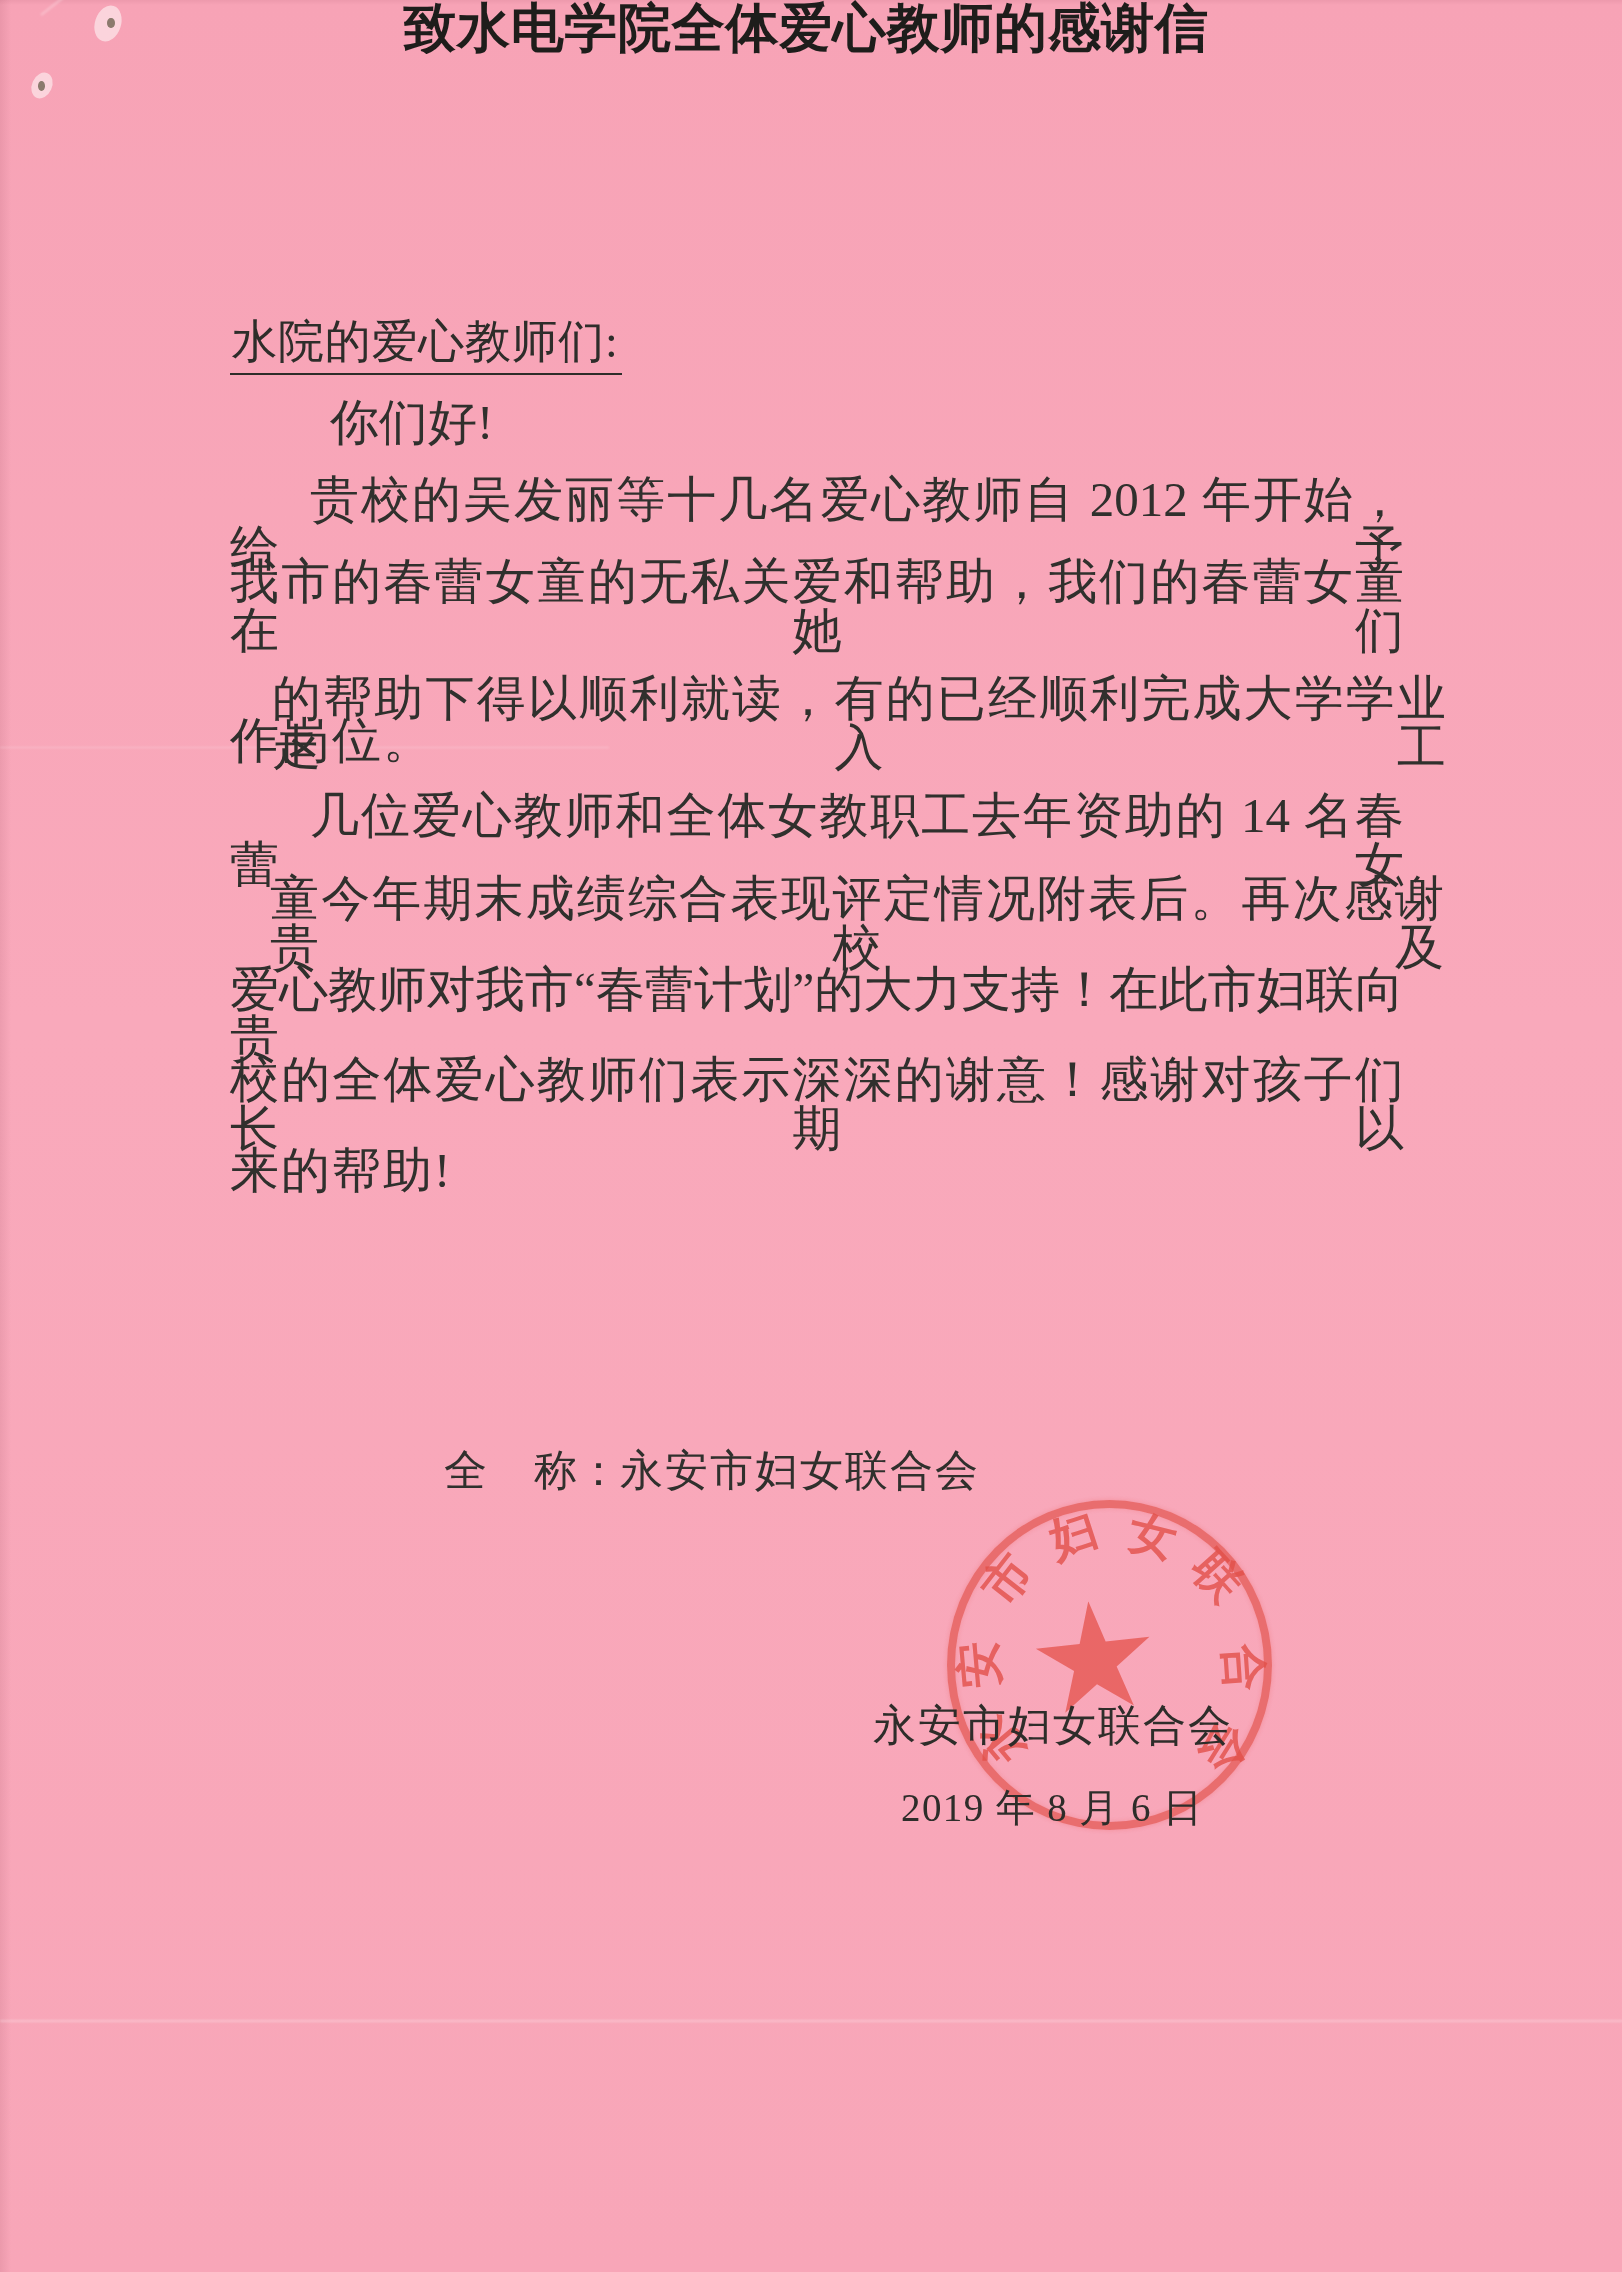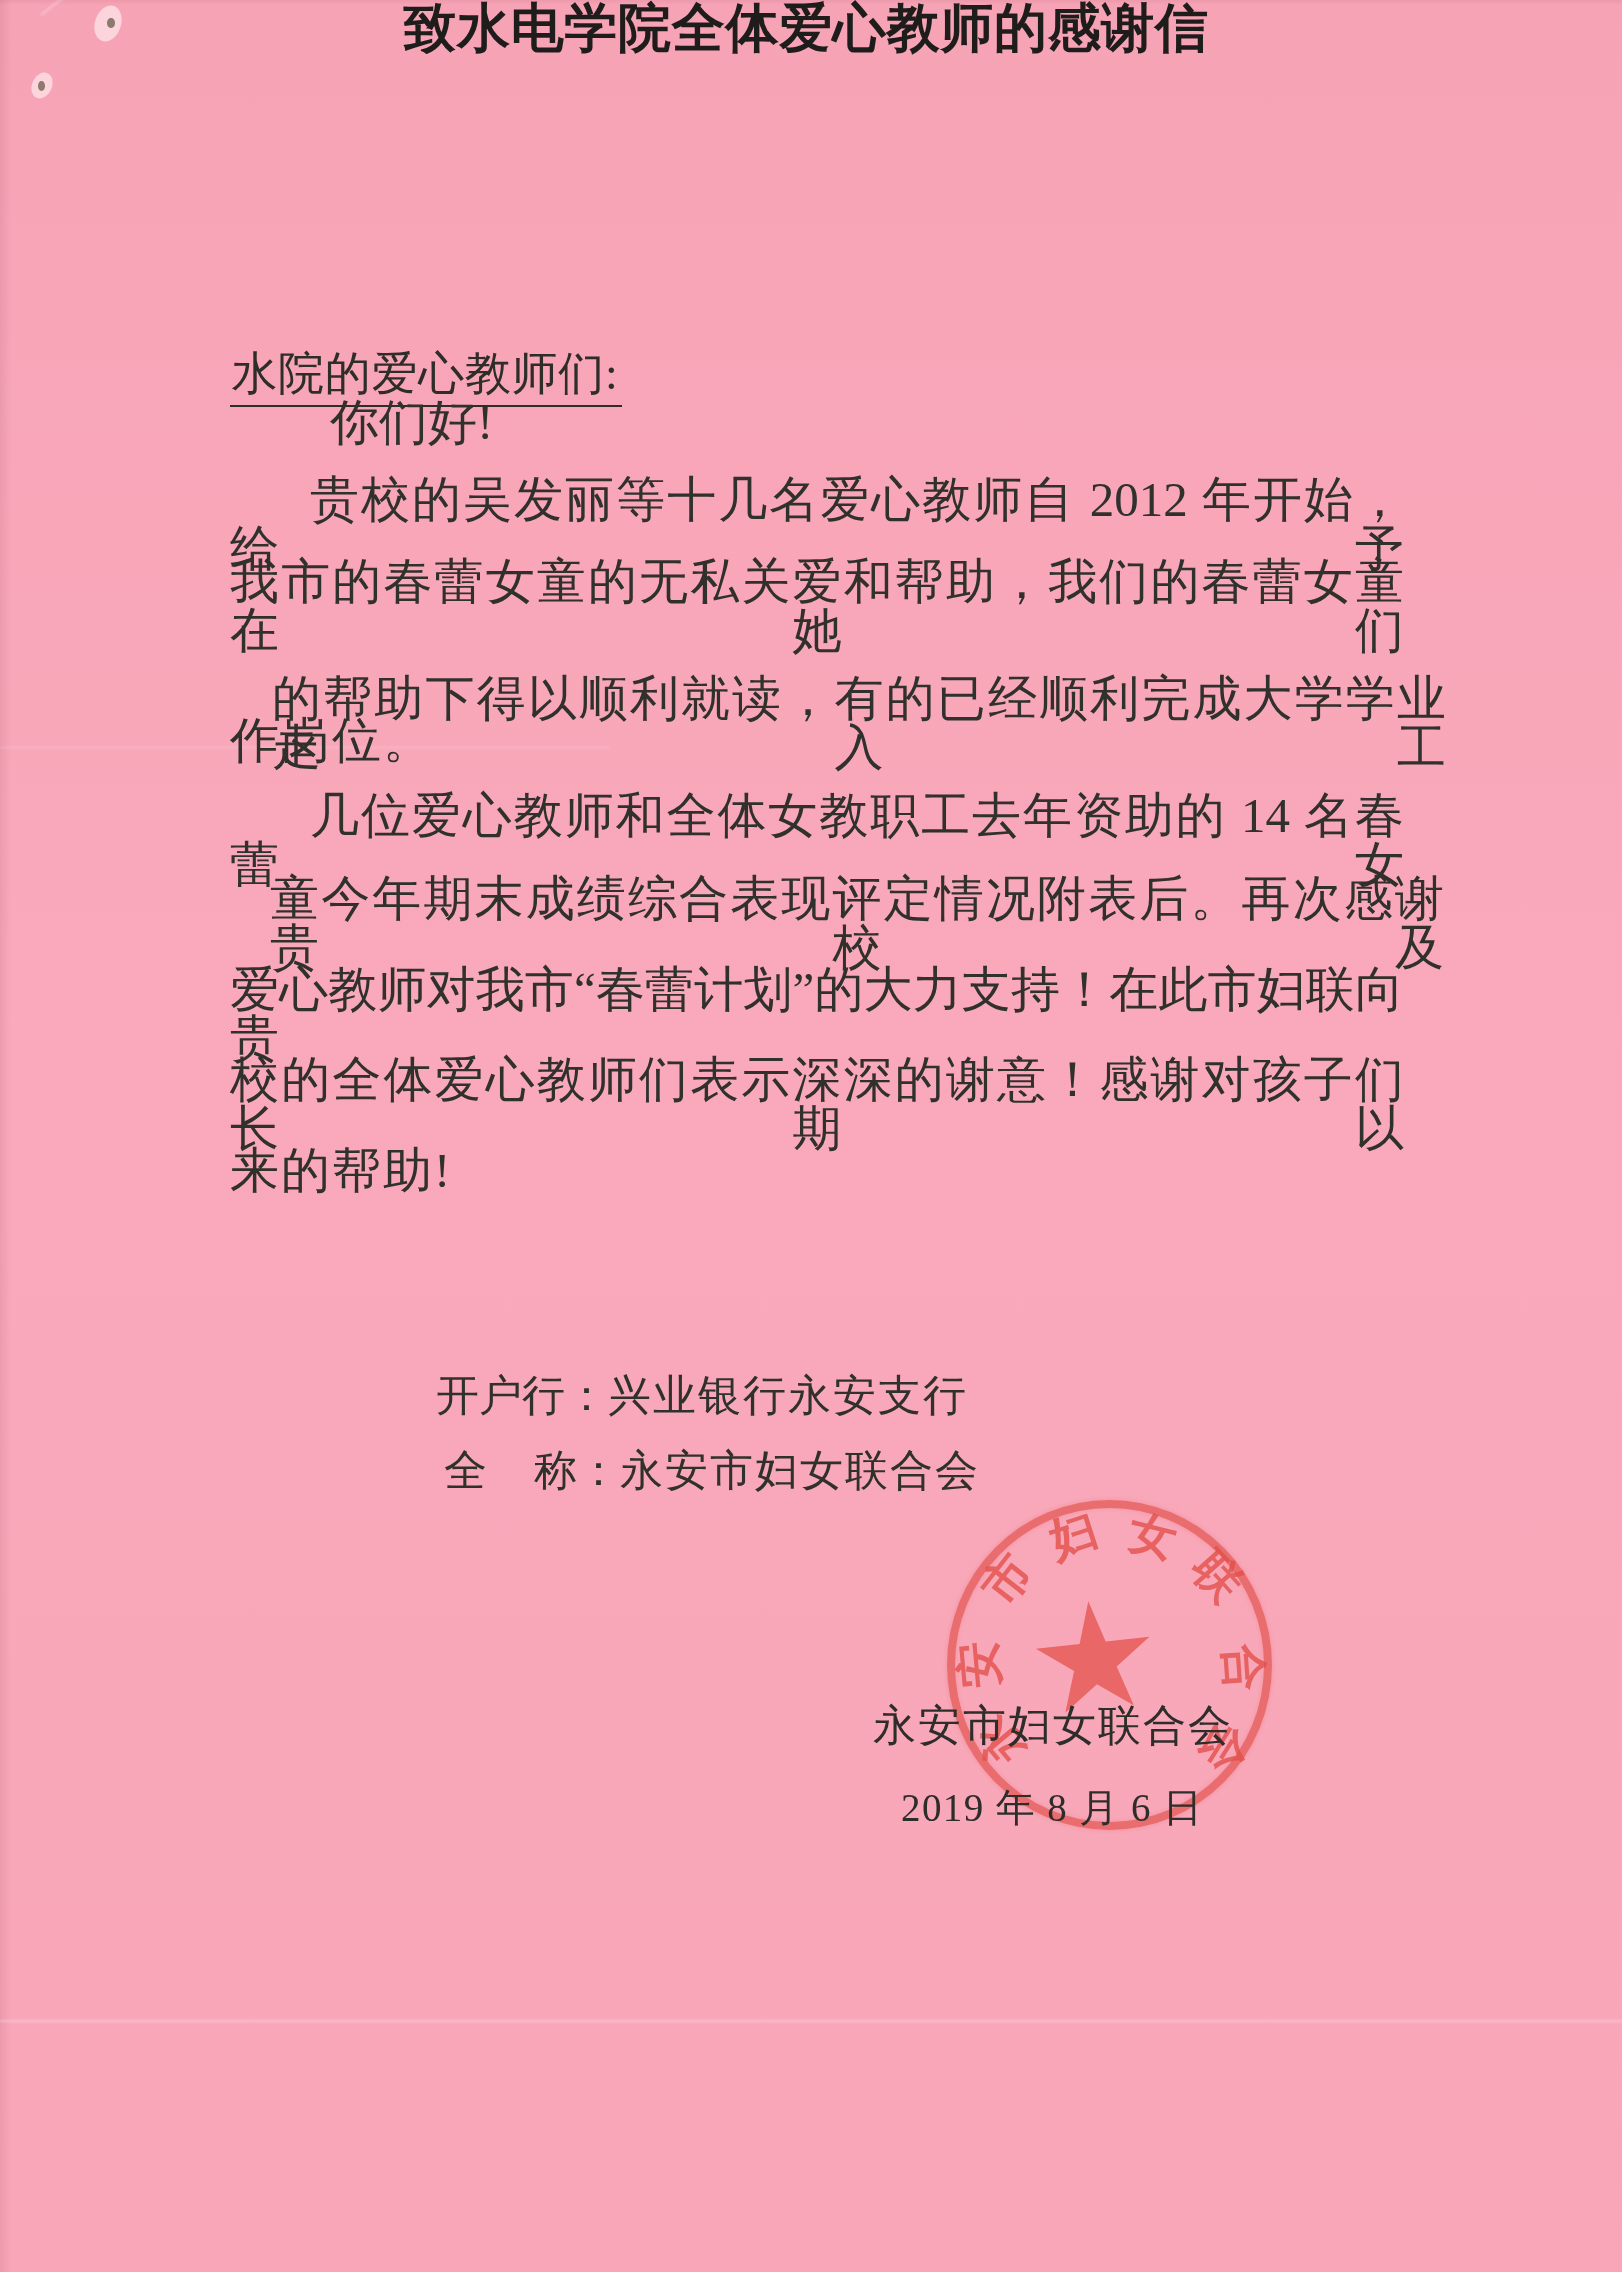--- a/index.html
+++ b/index.html
@@ -15,21 +15,21 @@
     background:linear-gradient(90deg,rgba(120,40,60,0.10),rgba(120,40,60,0));}
   .edge-shadow-top{position:absolute;left:0;top:0;right:0;height:5.4px;
     background:linear-gradient(180deg,rgba(120,40,60,0.08),rgba(120,40,60,0));}
   .txt{position:absolute;line-height:1.08;white-space:nowrap;}
   .title{
     left:0;right:11px;top:298;text-align:center;
     font-size:53px;font-weight:700;letter-spacing:0.7px;color:#1e1d1b;
   }
   .salutation{
     left:230px;top:317px;font-size:46px;letter-spacing:0.7px;
-    border-bottom:2.7px solid #2e2d2a;padding:0 4px 6.8px 1.4px;margin-top:32px;
+    border-bottom:2.7px solid #2e2d2a;padding:0 4px 6.8px 1.4px;
   }
   .bodyline{
     font-size:49px;line-height:1;color:#30302d;
   }
   .justify{
     left:230px;width:1174px;white-space:normal;
     text-align:justify;text-align-last:justify;
   }
   .indent{text-indent:80px;}
   .bank-row{font-size:43px;line-height:1;color:#30302d;}
@@ -86,23 +86,20 @@
   <div class="txt bodyline justify indent" style="top:475px;">贵校的吴发丽等十几名爱心教师自 2012 年开始，给予</div>
   <div class="txt bodyline justify" style="top:557px;">我市的春蕾女童的无私关爱和帮助，我们的春蕾女童在她们</div>
   <div class="txt bodyline justify" style="top:674px;margin-left:42px;">的帮助下得以顺利就读，有的已经顺利完成大学学业走入工</div>
   <div class="txt bodyline" style="left:230px;top:716px;letter-spacing:2px;">作岗位。</div>
   <div class="txt bodyline justify indent" style="top:791px;">几位爱心教师和全体女教职工去年资助的 14 名春蕾女</div>
   <div class="txt bodyline justify" style="top:874px;margin-left:40px;">童今年期末成绩综合表现评定情况附表后。再次感谢贵校及</div>
   <div class="txt bodyline justify" style="top:965px;">爱心教师对我市“春蕾计划”的大力支持！在此市妇联向贵</div>
   <div class="txt bodyline justify" style="top:1055px;">校的全体爱心教师们表示深深的谢意！感谢对孩子们长期以</div>
   <div class="txt bodyline" style="left:230px;top:1146px;letter-spacing:2px;">来的帮助!</div>
 
-  <div class="txt bank-row" style="left:436px;top:1374px;">
-    <span>开户行：</span><span class="val">兴业银行永安支行</span>
-  </div>
   <div class="txt bank-row" style="left:444px;top:1449px;">
     <span>全</span><span style="margin-left:47px;">称：</span><span class="val">永安市妇女联合会</span>
   </div>
 
   <div class="stamp">
     <div class="stamp-ring"></div>
     <div class="stamp-star"></div>
     <span class="stamp-char" style="left:27px;top:216px;transform:rotate(-130deg);">永</span>
     <span class="stamp-char" style="left:6.8px;top:139px;transform:rotate(-95deg);">安</span>
     <span class="stamp-char" style="left:35px;top:54px;transform:rotate(-52deg);">市</span>

